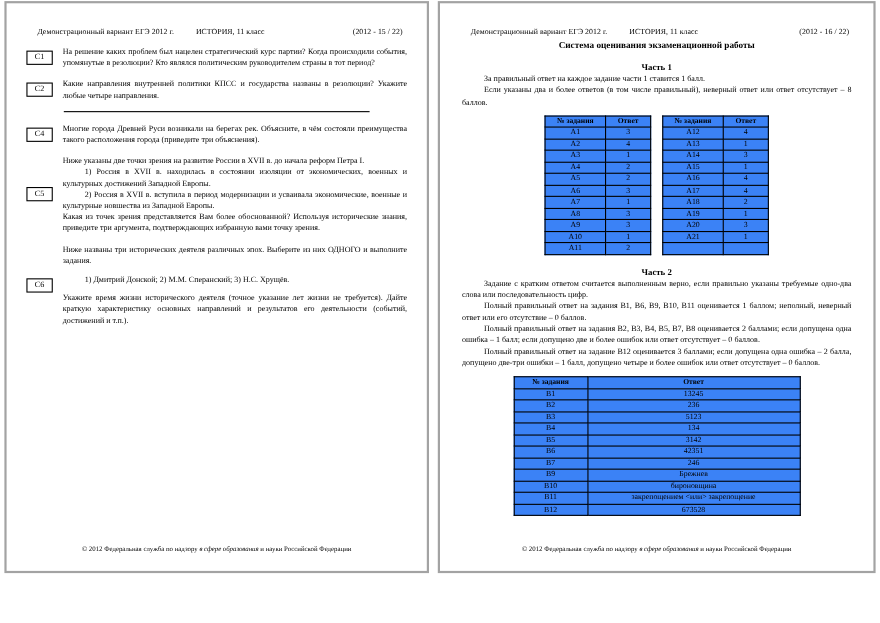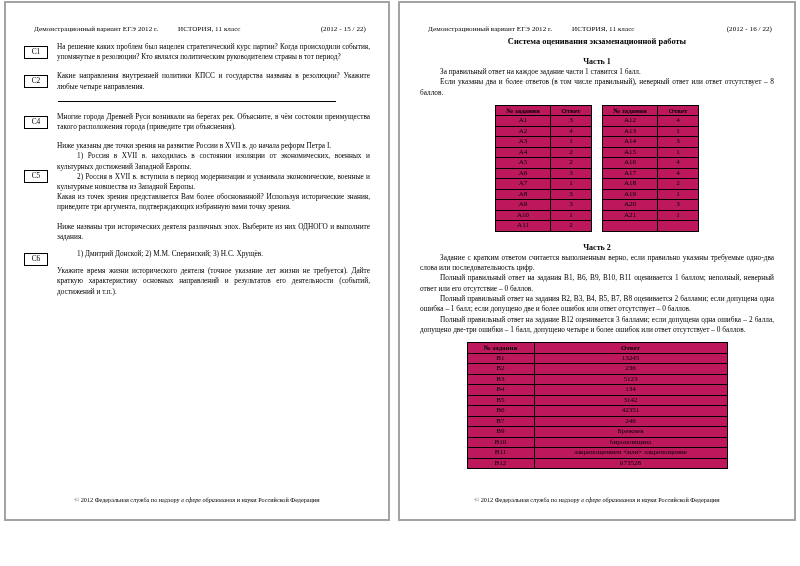--- a/index.html
+++ b/index.html
@@ -123,21 +123,21 @@
   
   .tables-row {
     display: flex;
     justify-content: center;
     gap: 10px;
     margin-top: 7px;
   }
   table.ans {
     border-collapse: collapse;
     font-size: 7.1px;
-    background: #be185d;
+    background: #3b82f6;
   }
   table.ans th, table.ans td {
     border: 1px solid #000000;
     text-align: center;
     line-height: 9.5px;
     height: 9.5px;
     padding: 0 2px;
   }
   table.ans th {
     font-weight: bold;

